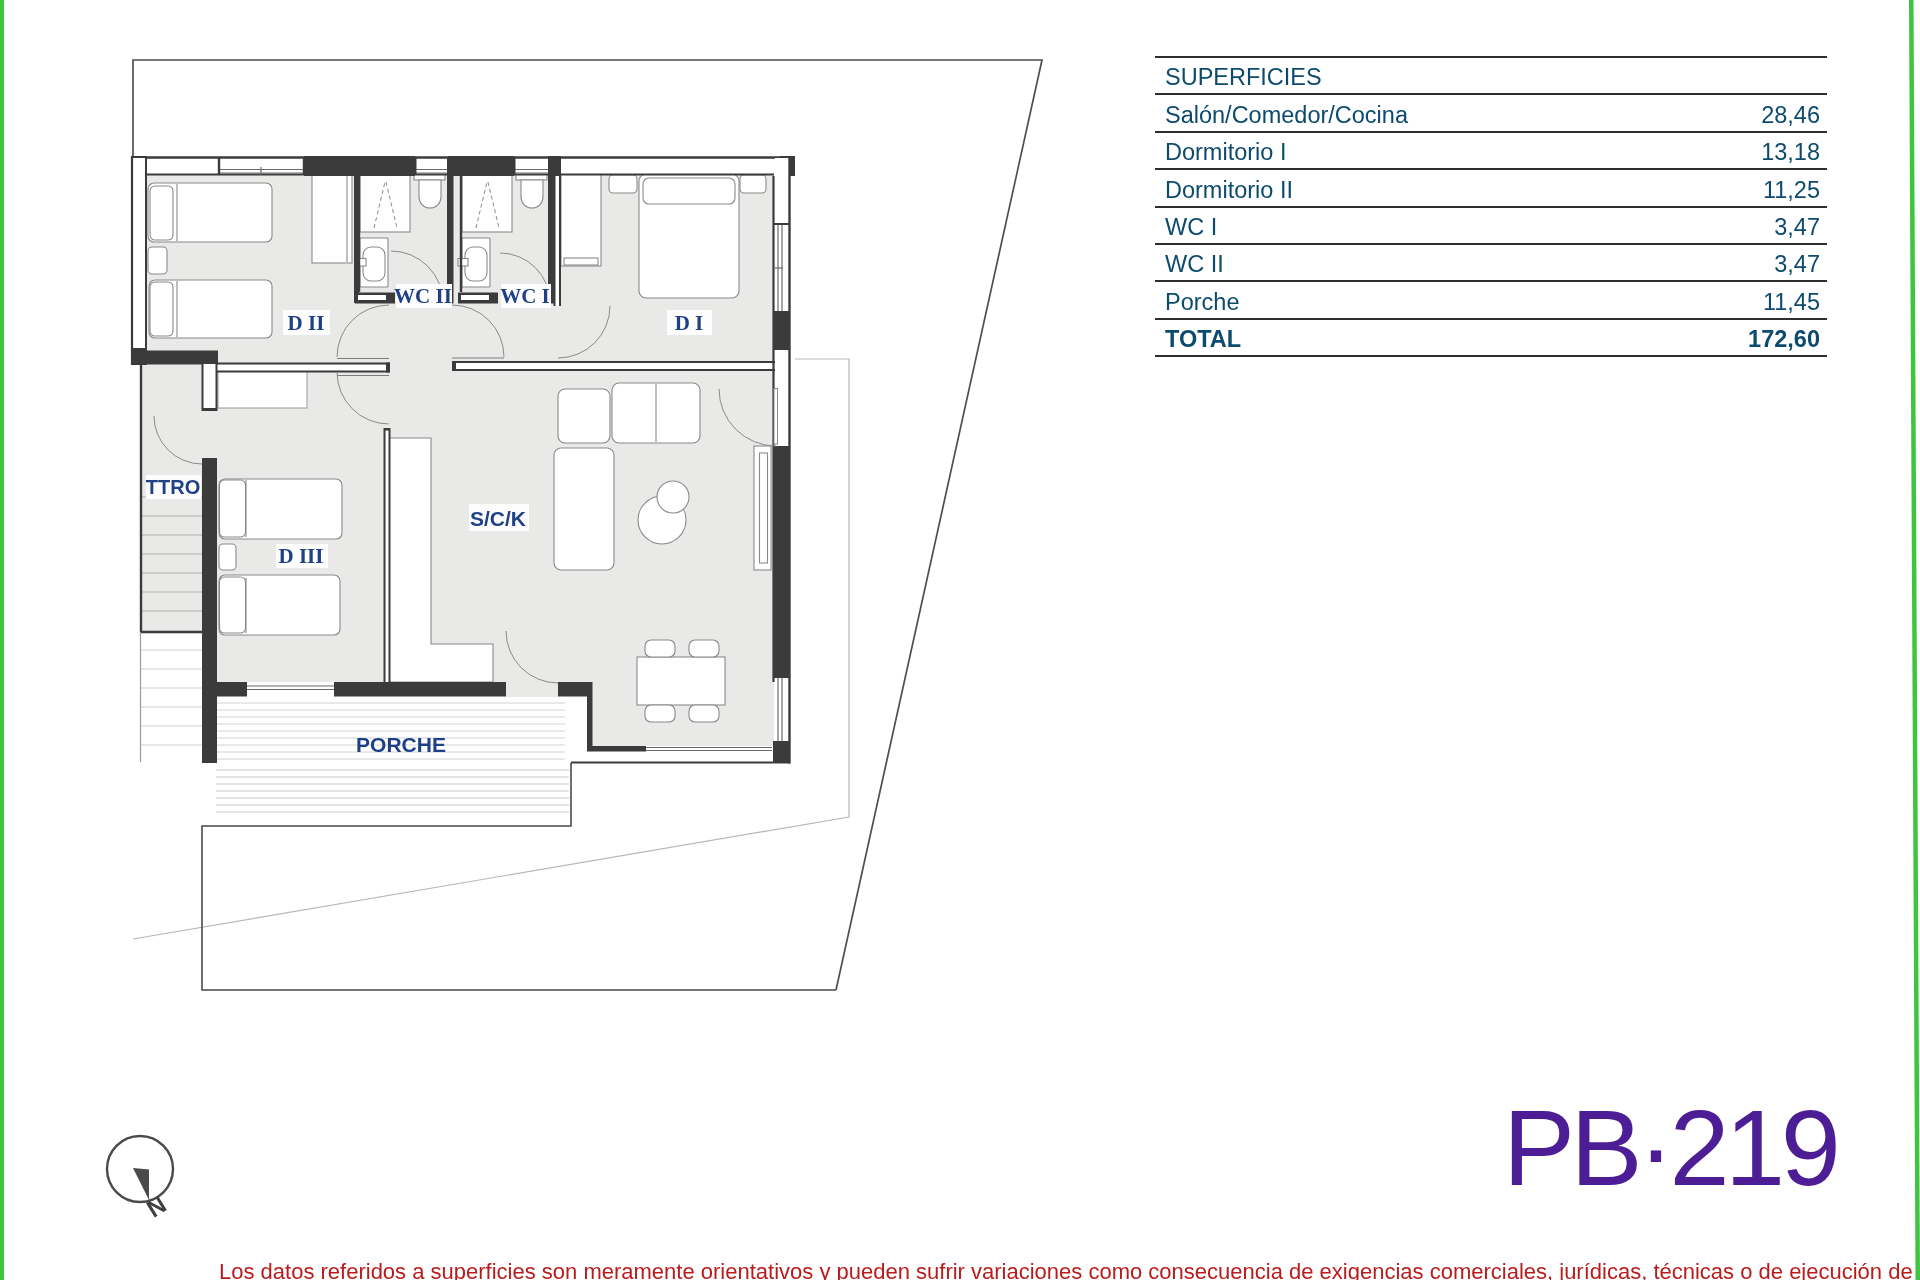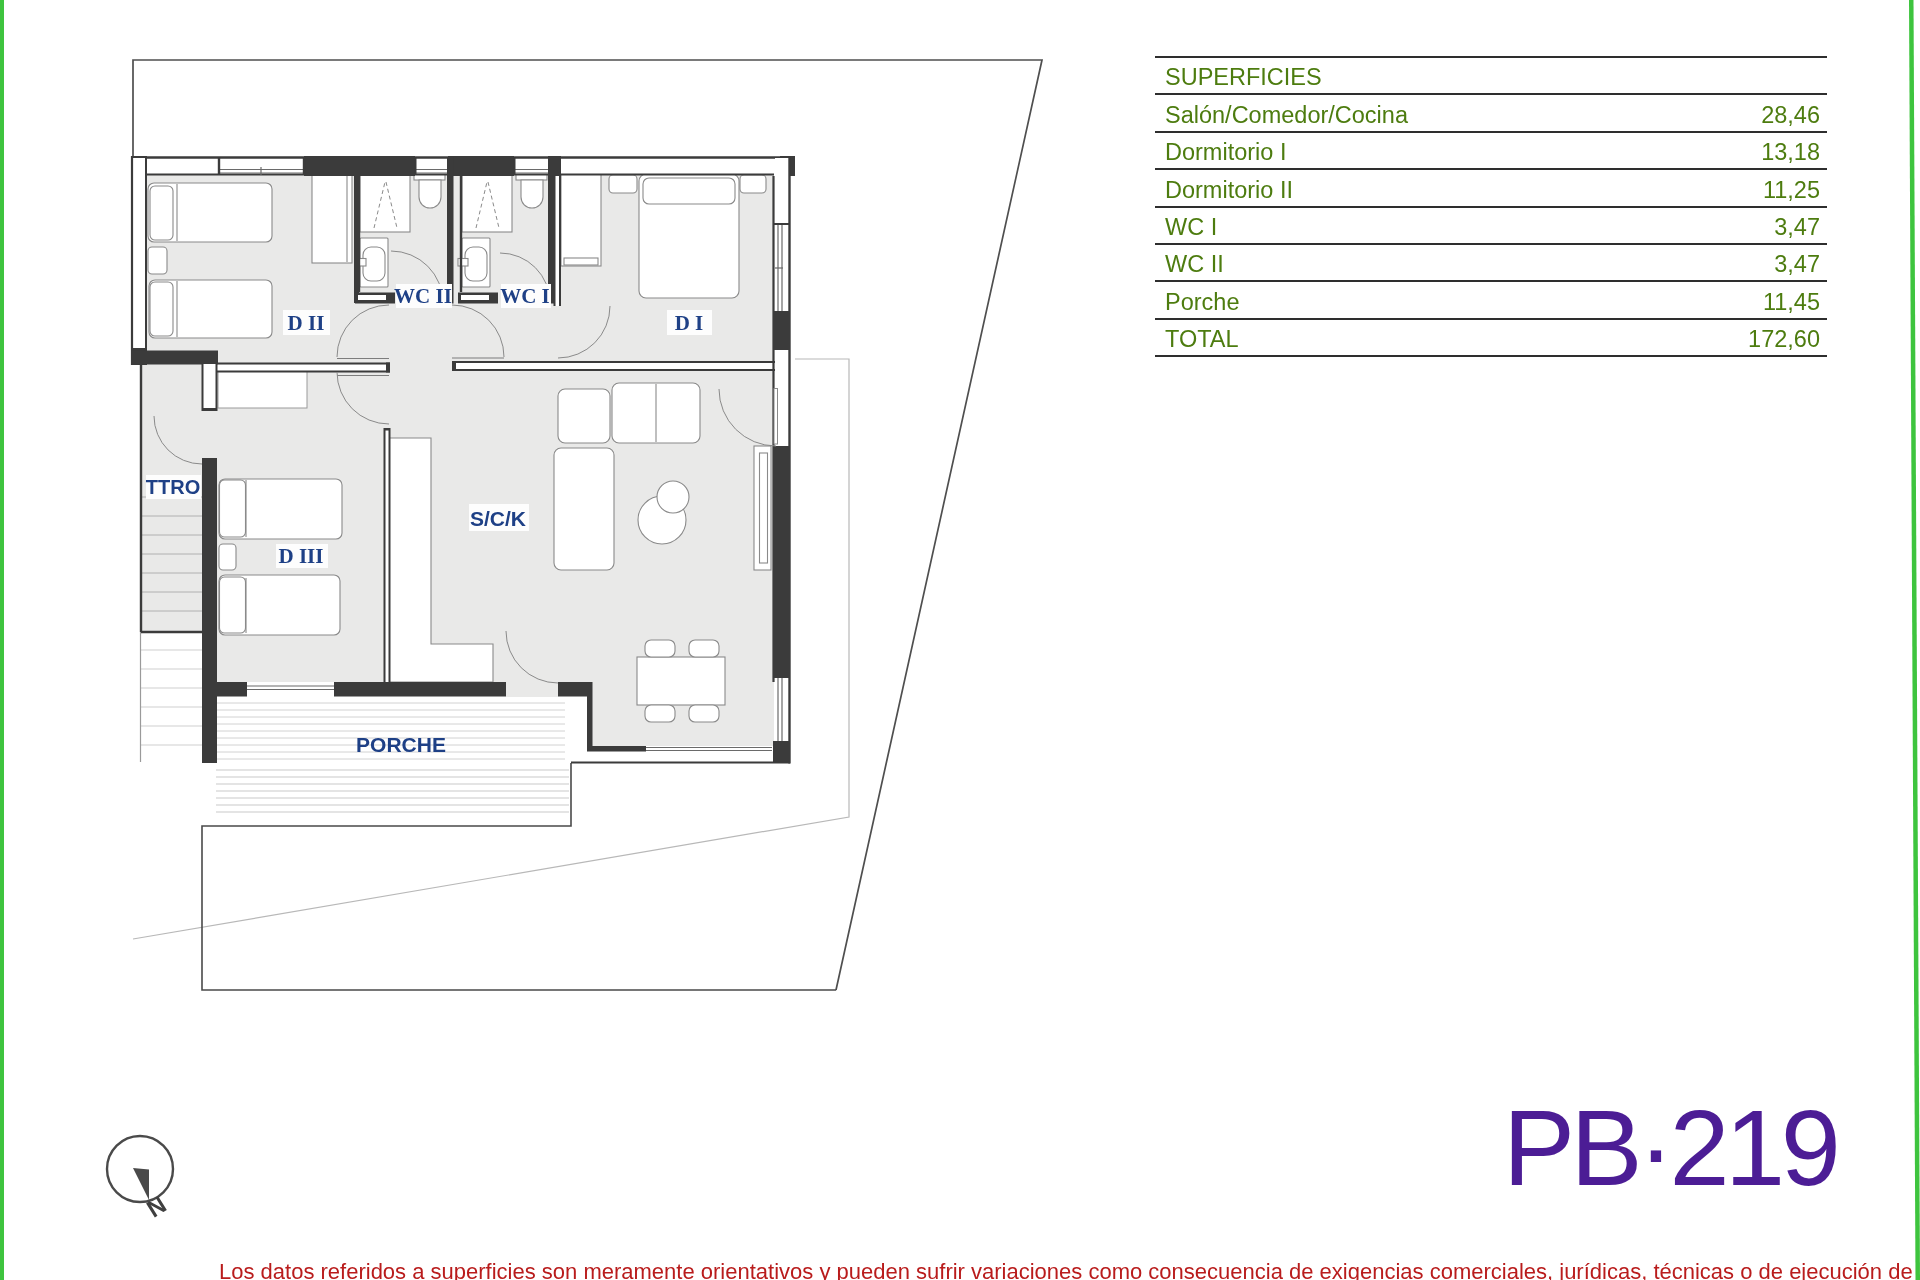--- a/index.html
+++ b/index.html
@@ -1,19 +1,19 @@
 <!DOCTYPE html>
 <html><head>
 <meta charset="utf-8">
 <style>
   html,body{margin:0;padding:0;}
   body{width:1920px;height:1280px;position:relative;background:#ffffff;overflow:hidden;
        font-family:"Liberation Sans", sans-serif;}
   svg{position:absolute;left:0;top:0;}
-  #tbl{position:absolute;left:1155px;top:56px;width:672px;font-size:23.5px;color:#4d7c0f;}
+  #tbl{position:absolute;left:1155px;top:56px;width:672px;font-size:23.5px;color:#0c4a6e;}
   #tbl .row{height:37.4px;border-top:2px solid #2e2e2e;box-sizing:border-box;
             display:flex;justify-content:space-between;align-items:flex-end;
             padding:0 7px 2px 10px;}
   #tbl .end{border-top:2px solid #2e2e2e;height:0;}
   #pb{position:absolute;left:1503px;top:1085px;width:360px;font-size:108px;letter-spacing:-4.5px;
       color:#4c1d95;}
   #disc{position:absolute;left:219px;top:1259px;font-size:22px;color:#b91c1c;}
 </style>
 </head>
 <body>
@@ -431,21 +431,21 @@
       <span>3,47</span>
     </div>
   <div class="row">
       <span>WC II</span>
       <span>3,47</span>
     </div>
   <div class="row">
       <span>Porche</span>
       <span>11,45</span>
     </div>
-  <div class="row" style="font-weight:normal">
+  <div class="row" style="font-weight:bold">
       <span>TOTAL</span>
       <span>172,60</span>
     </div>
   <div class="end"></div>
 </div>
 
 <div id="pb">PB·219</div>
 
 <div id="disc">Los datos referidos a superficies son meramente orientativos y pueden sufrir variaciones como consecuencia de exigencias comerciales, jurídicas, técnicas o de ejecución de proyecto.</div>
 

